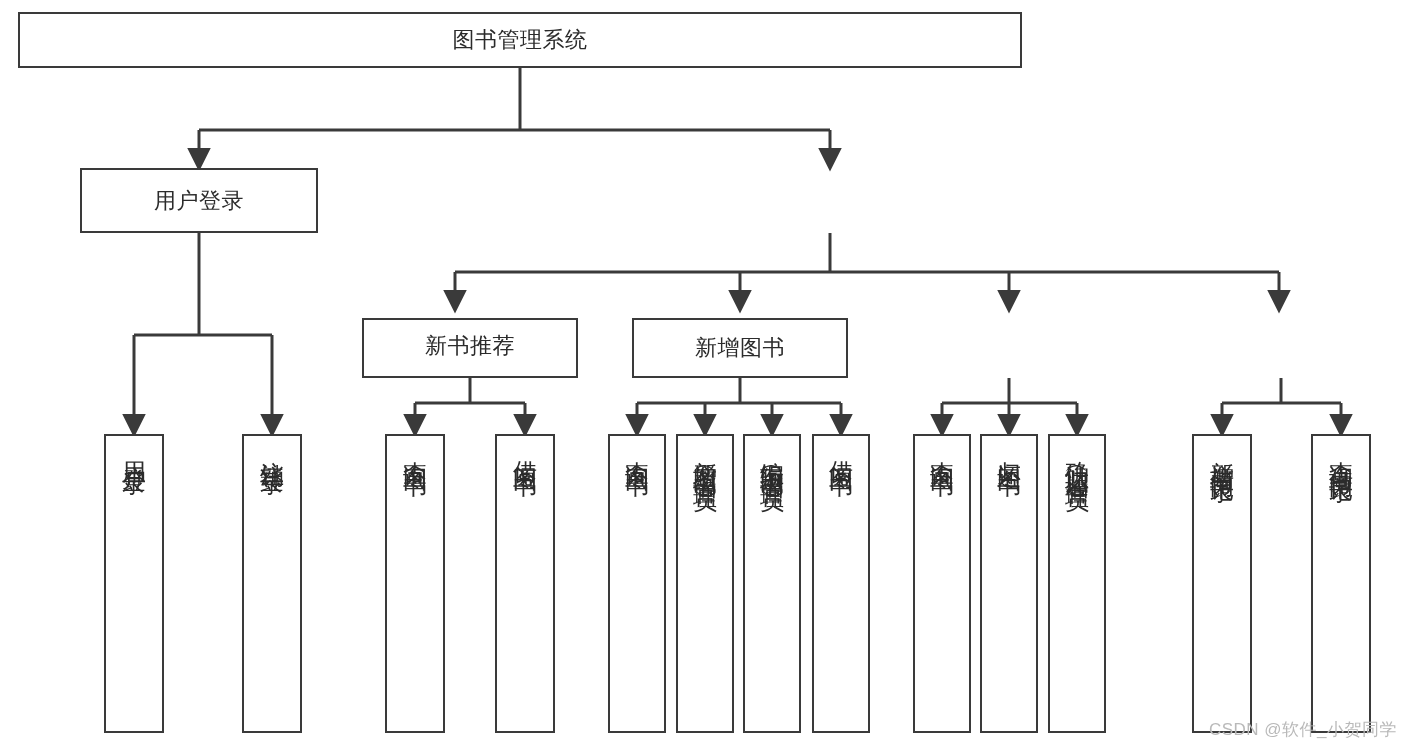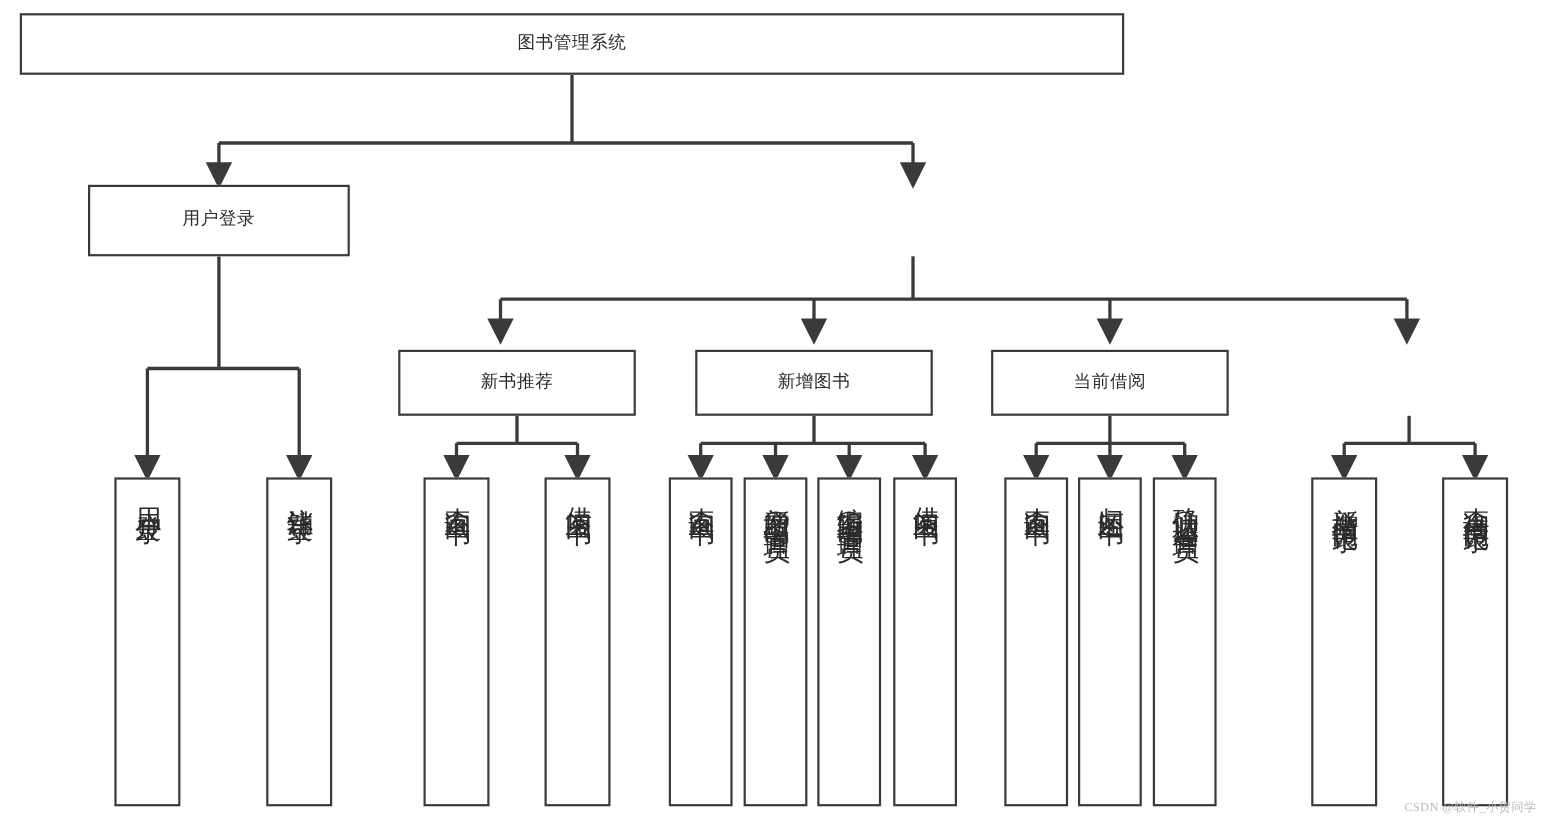--- a/index.html
+++ b/index.html
@@ -36,44 +36,43 @@
     color: #2b2b2b;
   }
   .node-label {
     display: block;
     text-align: center;
     line-height: 1.18;
     white-space: pre;
   }
   
   .node.horiz .node-label {
-    font-size: 16px;
+    font-size: 22px;
     letter-spacing: 0.5px;
   }
   
   .node.vert {
     align-items: flex-start;
     padding-top: 6px;
   }
   .node.vert .node-label {
     writing-mode: vertical-rl;
     text-orientation: upright;
     font-size: 24px;
     line-height: 1.0;
     letter-spacing: 4px;
   }
   .watermark {
     position: absolute;
     right: 8px;
     bottom: 6px;
-    font-size: 11px;
+    font-size: 17px;
     color: #b9b9b9;
     letter-spacing: 0.5px;
     white-space: nowrap;
-    font-family: Liberation Serif, serif;
   }
 </style>
 </head>
 <body>
 
 <div id="canvas">
 
   <svg id="wires" viewBox="0 0 1405 747">
     <defs>
       <marker id="arrow" markerWidth="12" markerHeight="12" refX="1.5" refY="4" orient="auto" markerUnits="strokeWidth">
@@ -131,23 +130,20 @@
   <div class="node horiz" style="left:80px; top:168px; width:238px; height:65px;">
     <span class="node-label">用户登录</span>
   </div>
 
   <div class="node horiz" style="left:362px; top:318px; width:216px; height:60px;font-family:Liberation Mono, monospace;">
     <span class="node-label">新书推荐</span>
   </div>
   <div class="node horiz" style="left:632px; top:318px; width:216px; height:60px;">
     <span class="node-label">新增图书</span>
   </div>
-  <div class="node horiz" style="left:901px; top:318px; width:216px; height:60px;">
-    <span class="node-label">当前借阅</span>
-  </div>
 
   <div class="node vert" style="left:104px; top:434px; width:60px; height:299px;">
     <span class="node-label">用户登录</span>
   </div>
   <div class="node vert" style="left:242px; top:434px; width:60px; height:299px;">
     <span class="node-label">注销登录</span>
   </div>
 
   <div class="node vert" style="left:385px; top:434px; width:60px; height:299px;">
     <span class="node-label">查询图书</span>

